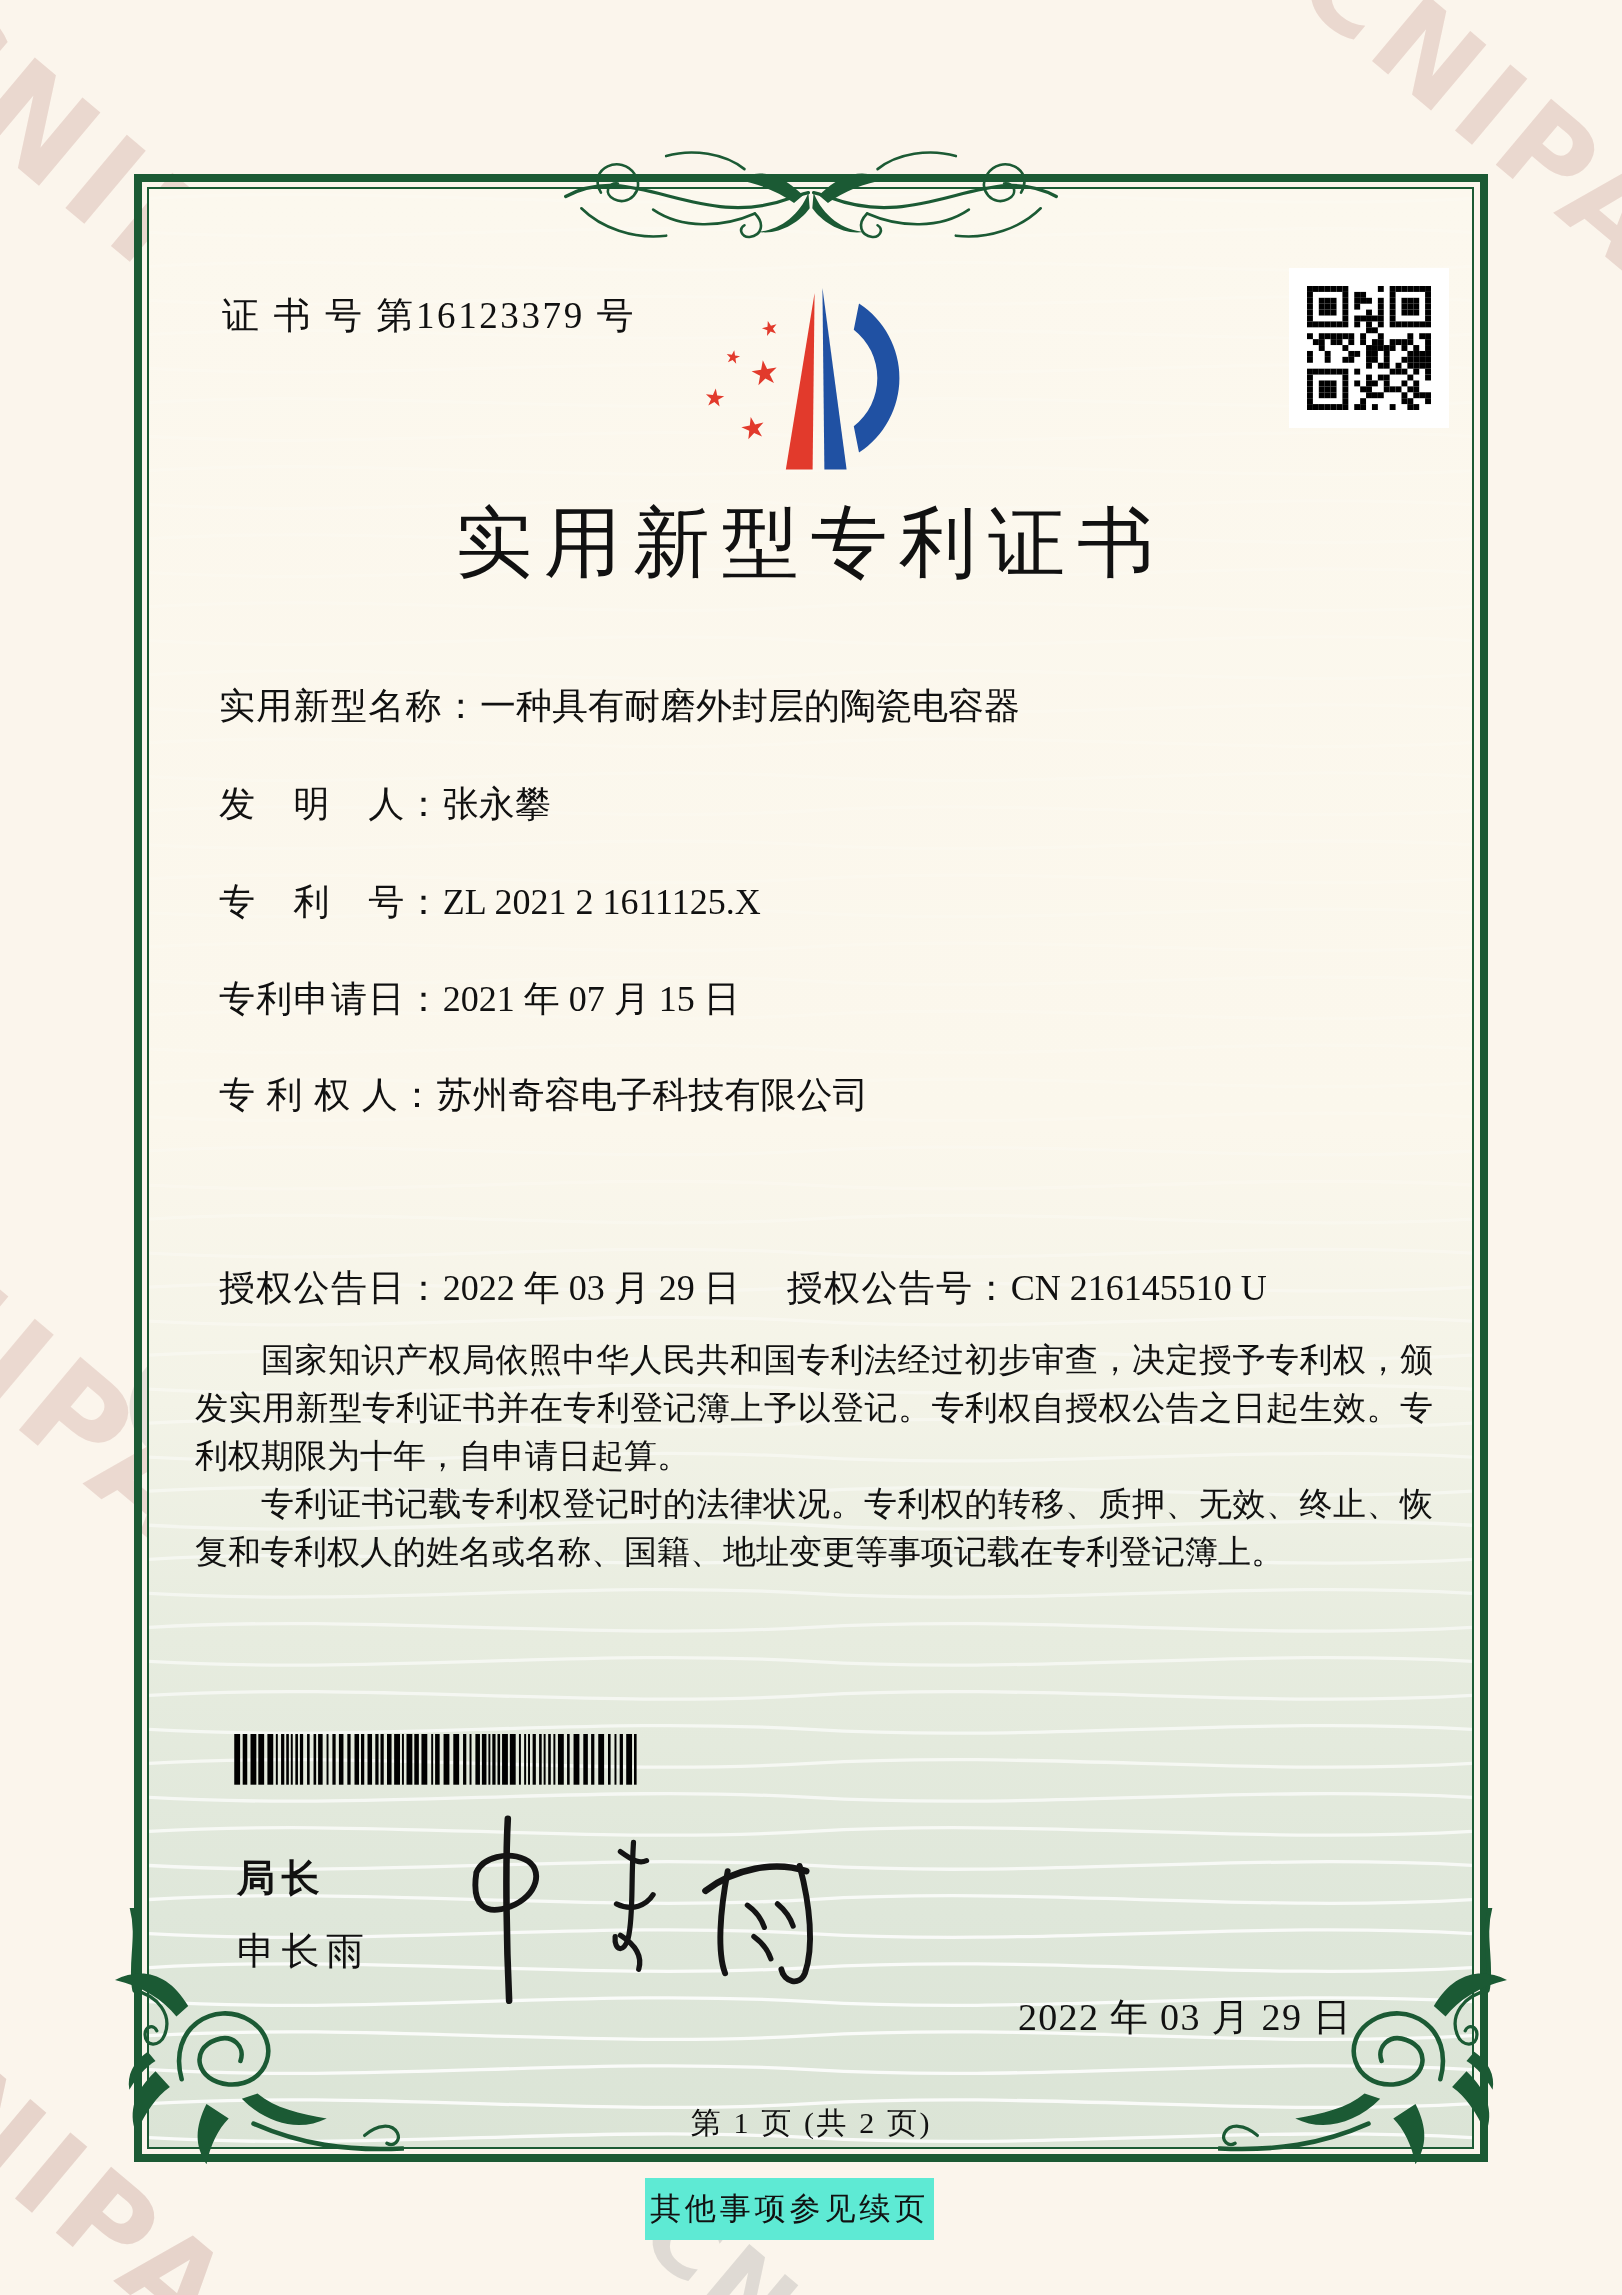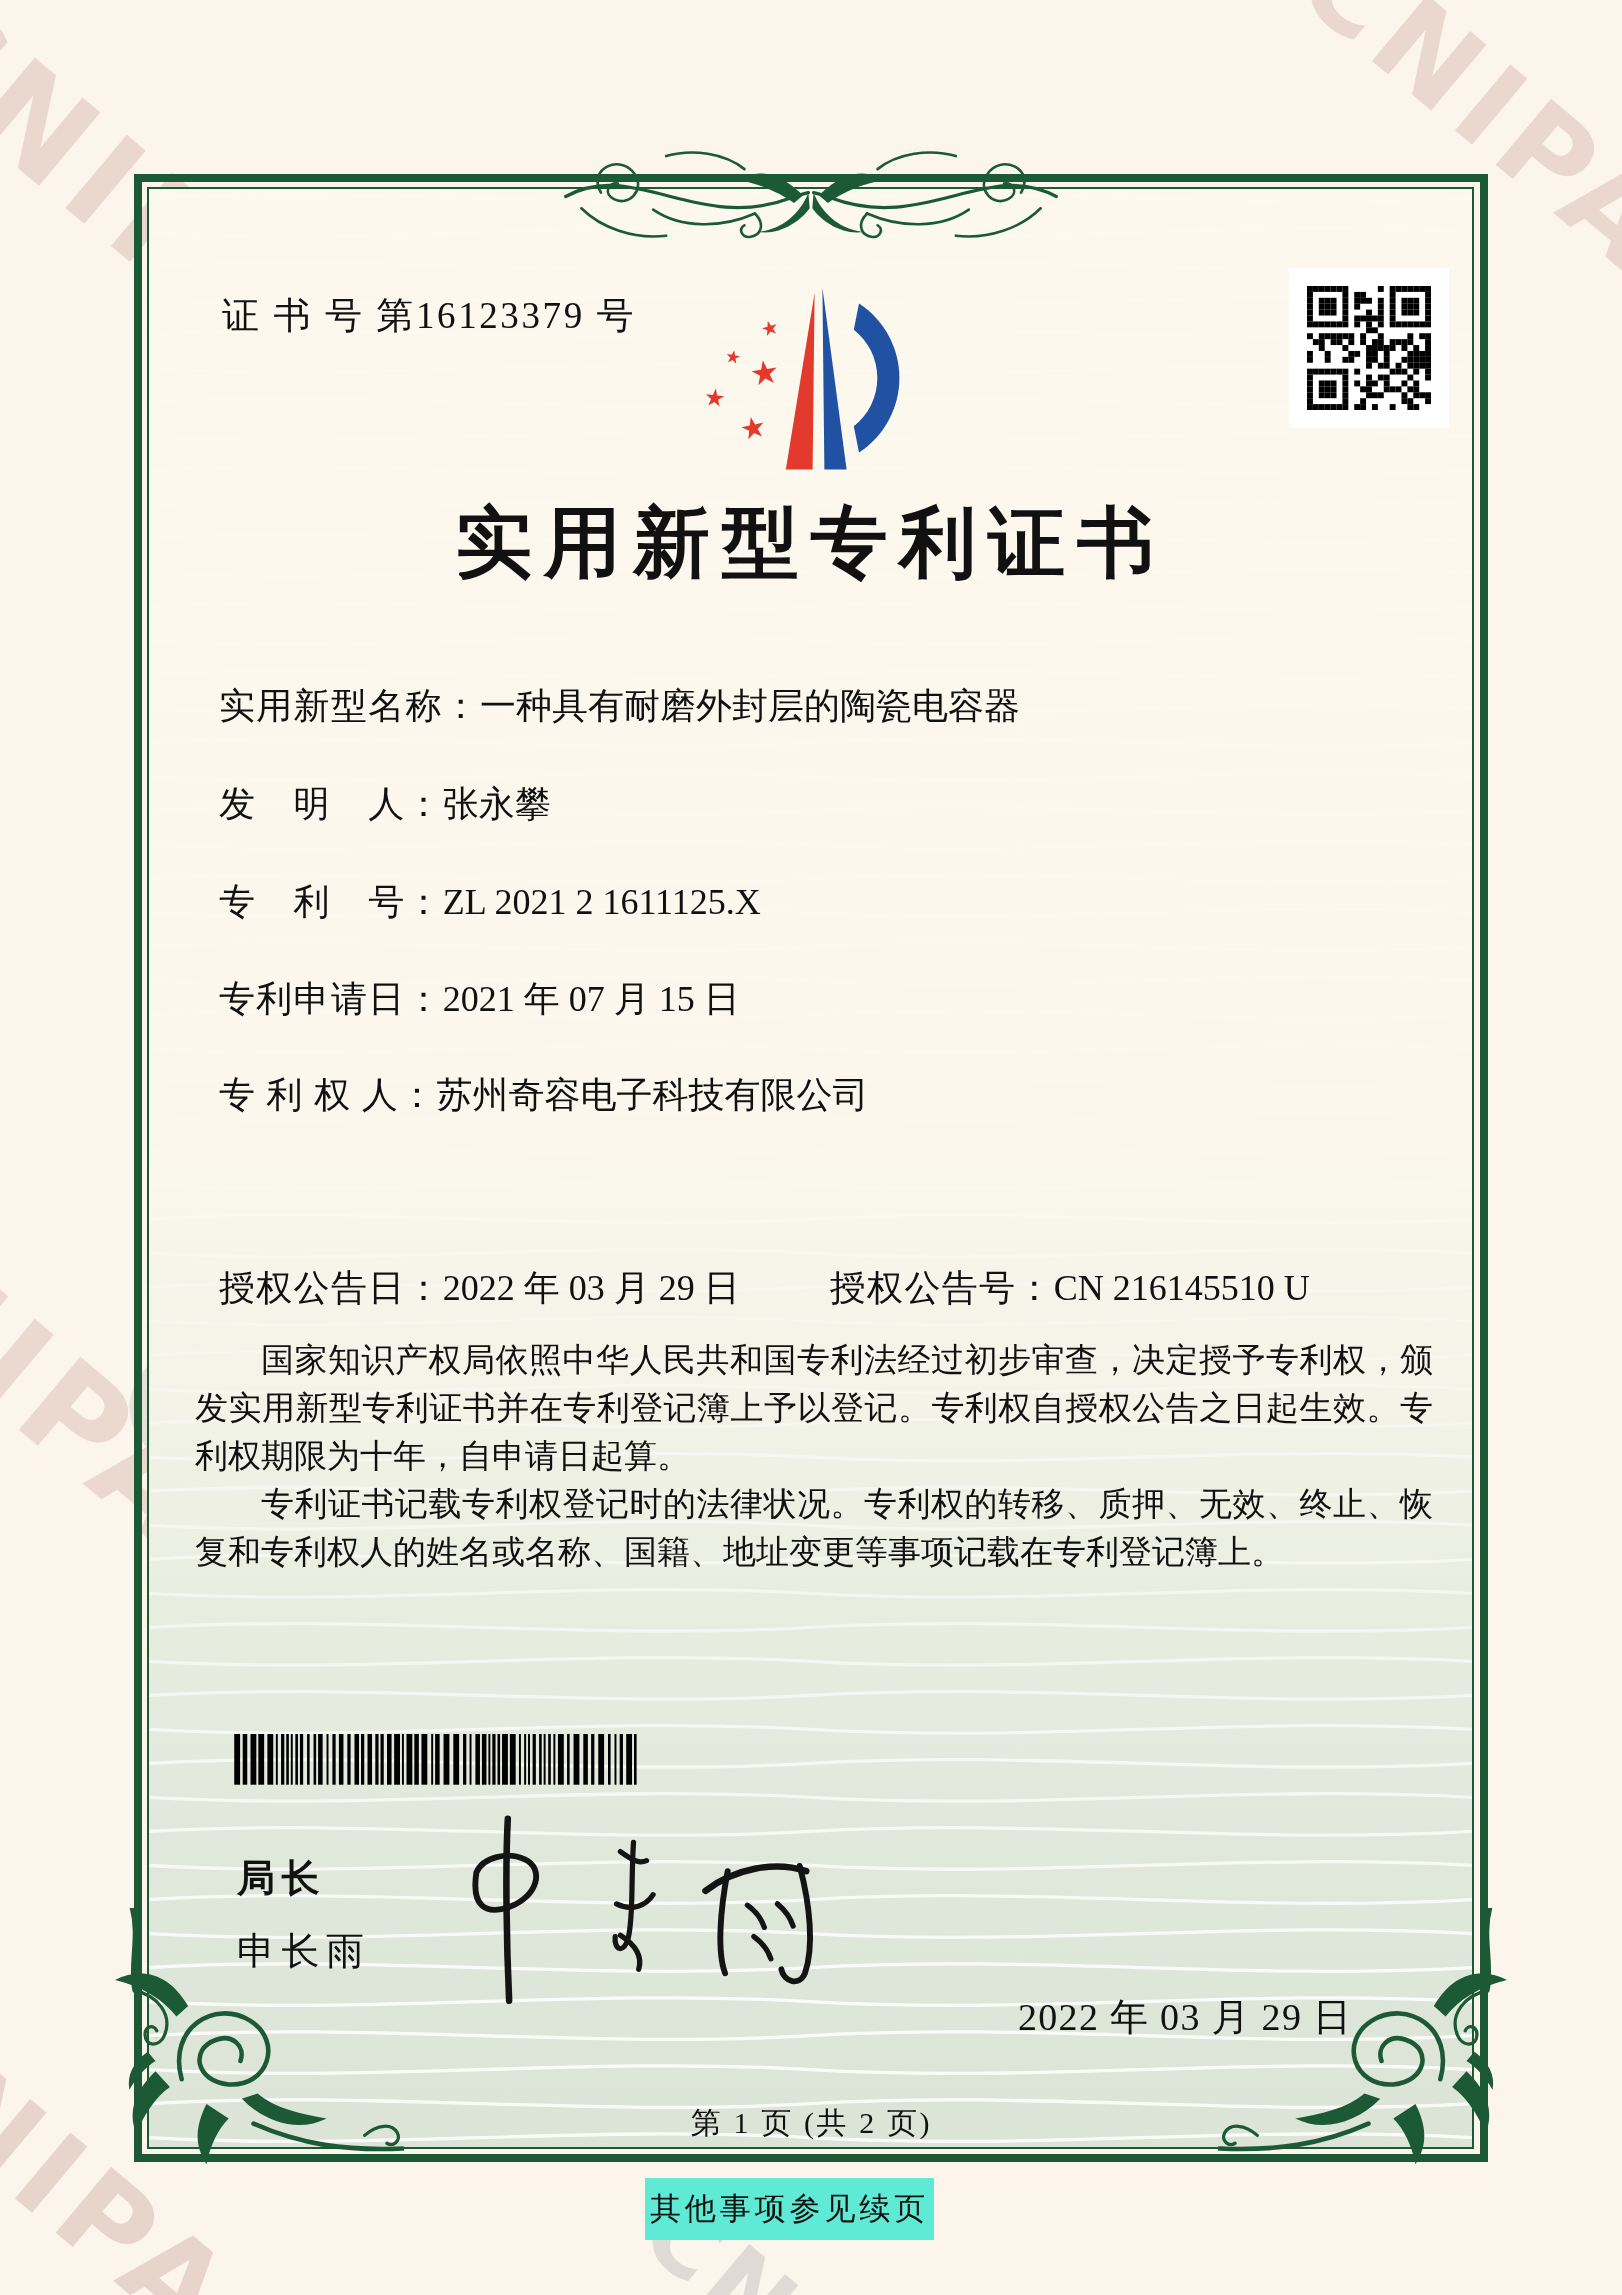--- a/index.html
+++ b/index.html
@@ -17,27 +17,27 @@
   .cert-bg{position:absolute;left:0;top:0;width:100%;height:100%;
            background:linear-gradient(180deg,#fcf8ee 0%,#fbf7ec 48%,#f3f3e7 62%,
                       #e7ecdf 74%,#dfe7da 88%,#dbe4d6 100%);}
   #waves{position:absolute;left:0;top:0;}
   
   .cert-no{position:absolute;left:222px;top:291px;font-size:37px;letter-spacing:2.6px;}
   .logo{position:absolute;left:694px;top:280px;width:249px;height:196px;}
   .logo .star{position:absolute;color:#e23a2c;line-height:1;}
   .qr-box{position:absolute;left:1289px;top:268px;width:160px;height:160px;background:#fff;}
   .title{position:absolute;left:0;top:492px;width:1621px;text-align:center;
-         font-size:77px;font-weight:bold;letter-spacing:11.8px;}
+         font-size:77px;font-weight:normal;letter-spacing:11.8px;}
   
   .row{position:absolute;left:219px;font-size:36px;white-space:nowrap;}
   .row .lbl{letter-spacing:1.3px;}
   .row-1{top:682px}.row-2{top:780px}.row-3{top:878px}.row-4{top:975px}
   .row-5{top:1071px}.row-6{top:1167px}.row-7{top:1264px}
-  .pair2{margin-left:90px;}
+  .pair2{margin-left:47px;}
   
   .body-text{position:absolute;left:195px;top:1336px;width:1238px;font-size:33px;
              line-height:48px;text-align:justify;}
   .body-text p{margin:0;text-indent:2em;}
   
   #barcode{position:absolute;left:233px;top:1734px;}
   .signer-title{position:absolute;left:237px;top:1853px;font-size:38px;font-weight:bold;letter-spacing:6.5px;}
   .signer-name{position:absolute;left:237px;top:1926px;font-size:38px;font-weight:normal;letter-spacing:6.5px;}
   .signature{position:absolute;left:445px;top:1807px;}
   .issue-date{position:absolute;left:1018px;top:1992px;font-size:38px;letter-spacing:1.3px;}

